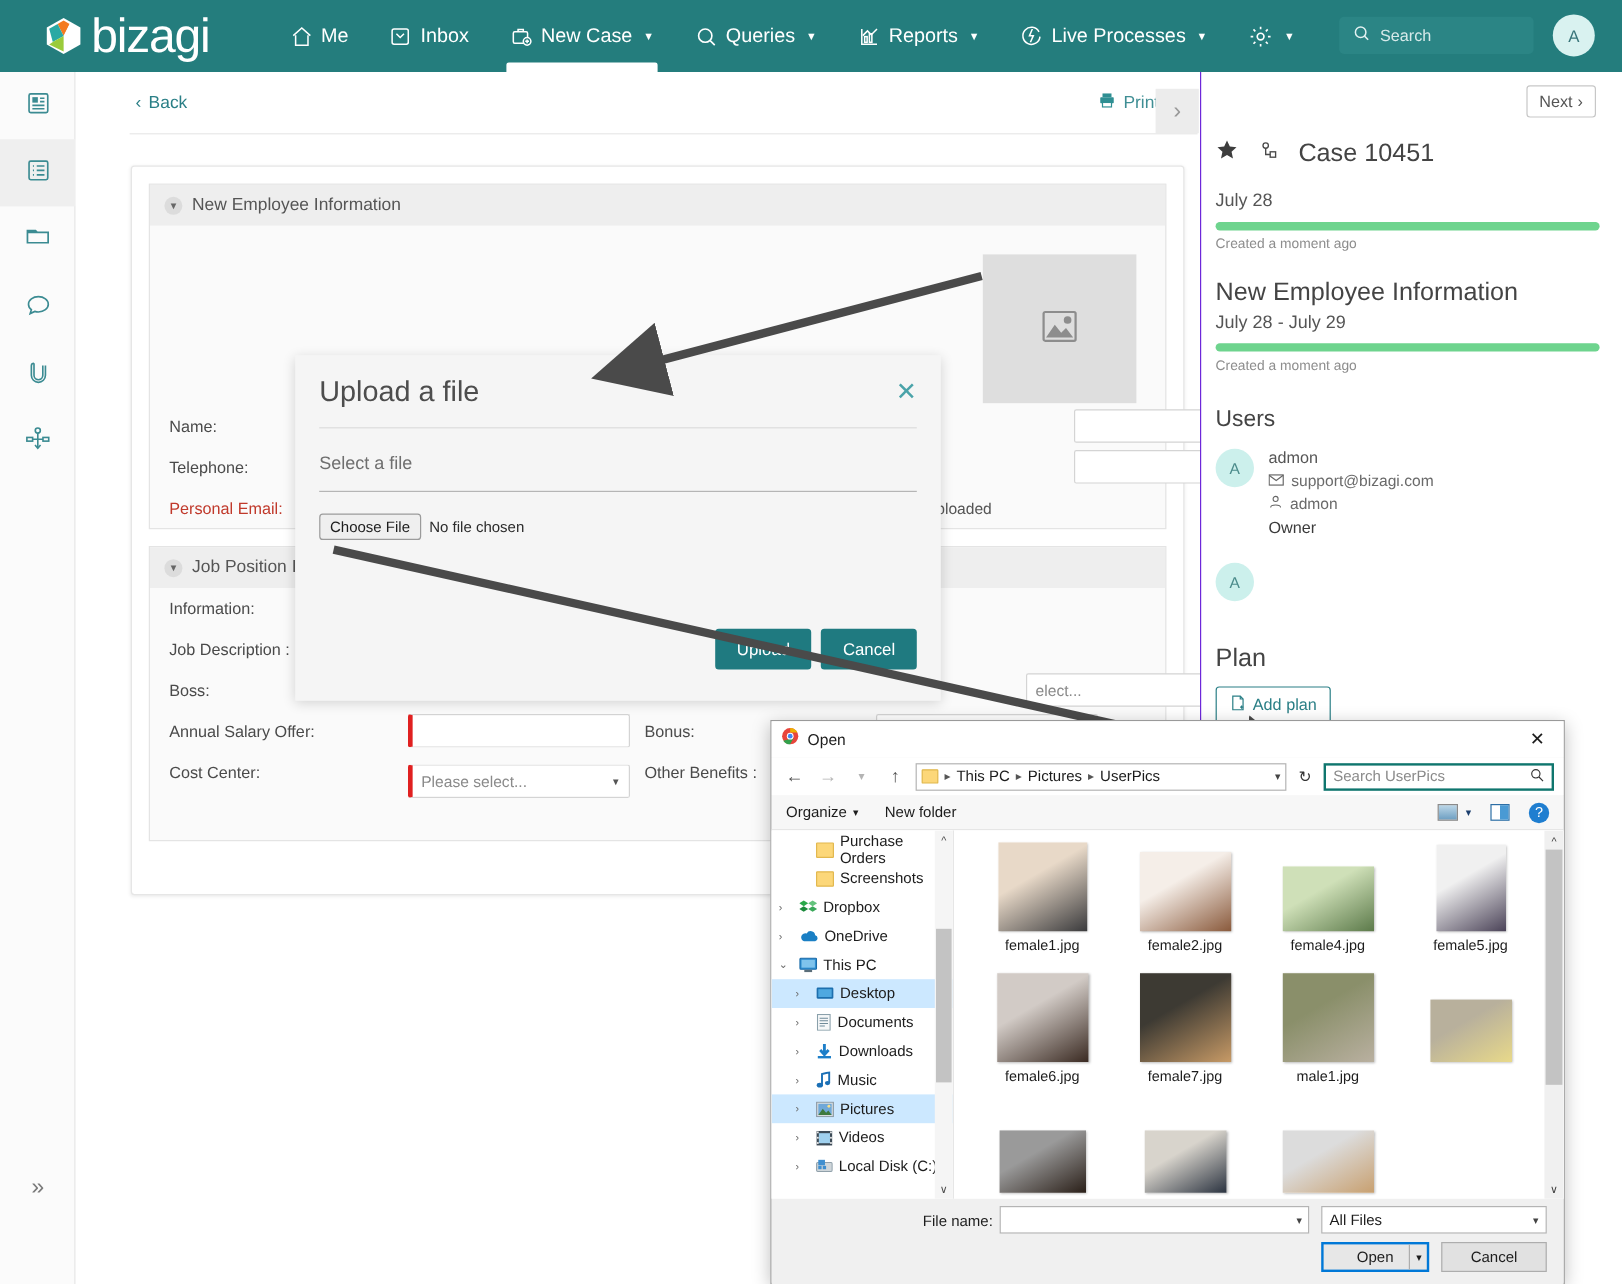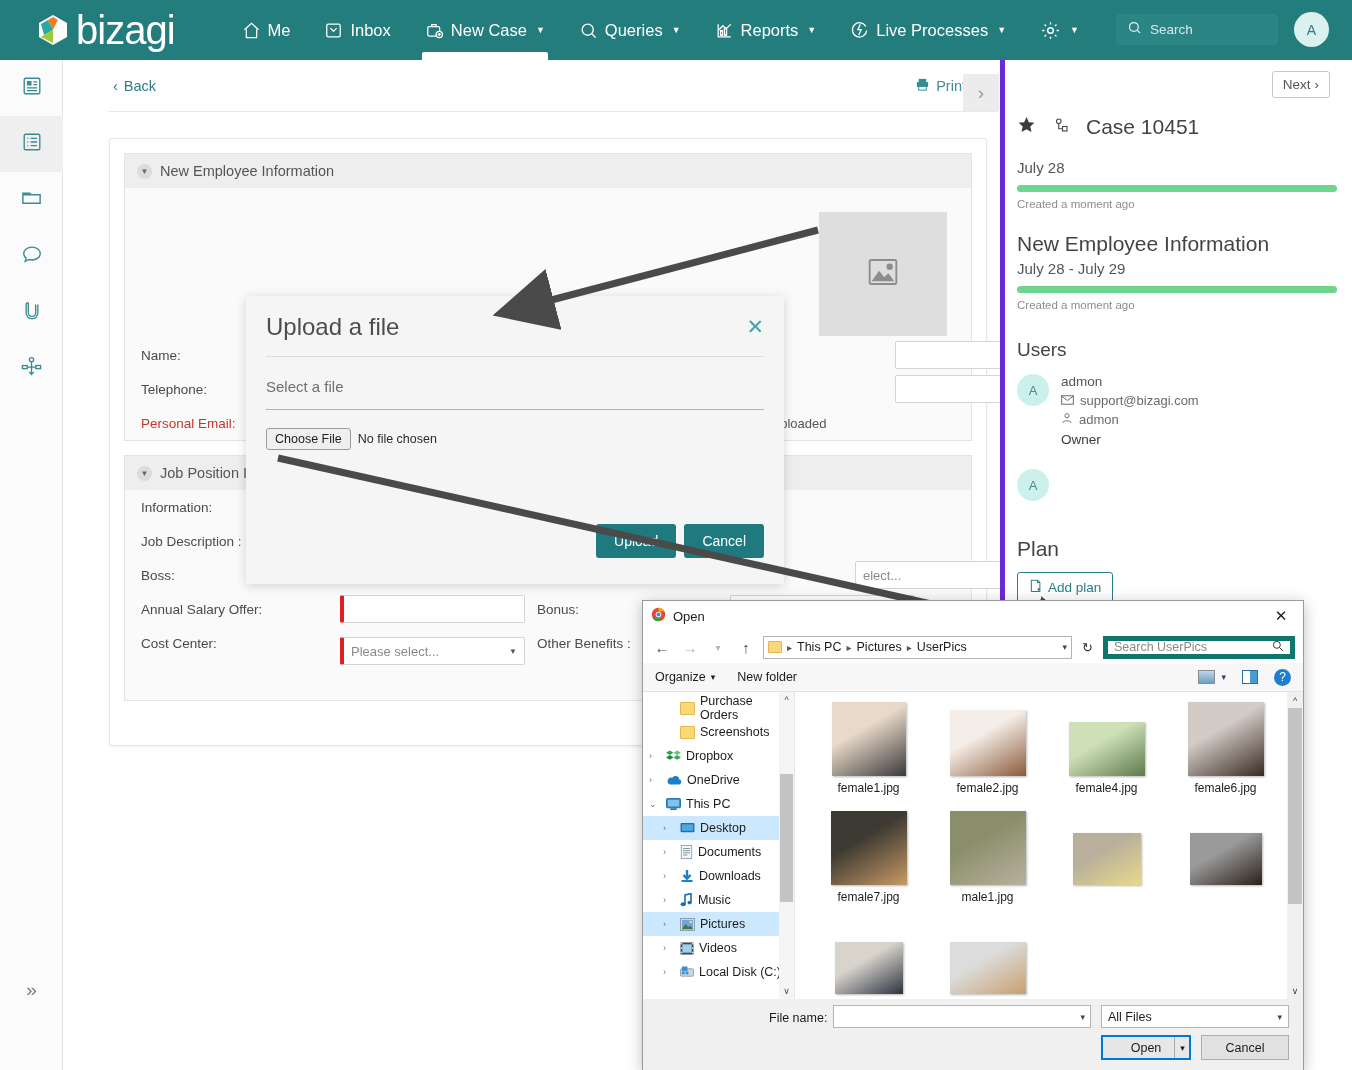--- a/index.html
+++ b/index.html
@@ -113,21 +113,21 @@
   }
   .field.reqbar { border-left:4px solid #e02020; }
   .img-placeholder {
     position:absolute; right:24px; top:24px; width:128px; height:124px;
     background:#dedede; display:flex; align-items:center; justify-content:center;
   }
 
   
   .rightpanel {
     position:absolute; left:1000px; top:60px; width:352px; height:1010px;
-    background:#ffffff; border-left:5px solid #6d28d9;text-decoration:underline;
+    background:#ffffff; border-left:1px solid #6d28d9;text-decoration:underline;
   }
   .next-btn {
     position:absolute; right:22px; top:11px; padding:5px 10px;
     border:1px solid #c7c7c7; border-radius:3px; background:#fff;
     font-size:13.5px; color:#555; display:flex; align-items:center; gap:4px;
     cursor:pointer;
   }
   .case-title {
     position:absolute; left:12px; top:55px; display:flex; align-items:flex-end; gap:16px;
     font-size:21px; color:#444;
@@ -210,21 +210,21 @@
   .nav-arrow.on { color:#4c4c4c; }
   .crumbbar {
     flex:1; height:23px; border:1px solid #b4b4b4; background:#fff;
     display:flex; align-items:center; padding:0 4px; gap:5px; font-size:12.5px; color:#1c1c1c;
   }
   .crumb-folder { width:14px; height:12px; background:#fcd779; border:1px solid #e0b74c; border-radius:1px; }
   .crumb-sep { color:#555; font-size:10px; }
   .crumb-caret { margin-left:auto; font-size:9px; color:#444; }
   .refresh-ico { padding:0 4px; font-size:13px; color:#333; cursor:pointer; }
   .searchbar {
-    width:192px; height:23px; border:5px solid #0f766e; background:#fff;
+    width:192px; height:23px; border:2px solid #0f766e; background:#fff;
     display:flex; align-items:center; padding:0 6px; font-size:12.5px; color:#8a8a8a;
   }
   .fd-toolbar {
     height:29px; background:#f7f7f7; border-bottom:1px solid #e2e2e2;
     display:flex; align-items:center; padding:0 12px; gap:22px;
     font-size:12.5px; color:#1c1c1c;
   }
   .fd-tool-right { margin-left:auto; display:flex; align-items:center; gap:16px; }
   .viewico { width:17px; height:14px; border:1px solid #8a8a8a; background:linear-gradient(#bcd7e8,#6e9fc2); }
   .paneico { width:16px; height:14px; border:1px solid #2c6ea5; background:#fff; position:relative; }
@@ -879,20 +879,26 @@
               <div class="fname">female2.jpg</div>
             </div>
             <div class="cell">
               <div class="thumb-box">
                 <div class="thumb" style="width: 76px; height: 54px; background: linear-gradient(150deg, rgb(207, 224, 184) 0%, rgb(207, 224, 184) 38%, rgb(92, 122, 74) 100%);"></div>
               </div>
               <div class="fname">female4.jpg</div>
             </div>
             <div class="cell">
               <div class="thumb-box">
+                <div class="thumb" style="width: 58px; height: 72px; background: linear-gradient(150deg, rgb(240, 240, 240) 0%, rgb(240, 240, 240) 38%, rgb(75, 67, 88) 100%);"></div>
+              </div>
+              <div class="fname">female5.jpg</div>
+            </div>
+            <div class="cell">
+              <div class="thumb-box">
                 <div class="thumb" style="width: 76px; height: 74px; background: linear-gradient(150deg, rgb(210, 203, 198) 0%, rgb(210, 203, 198) 38%, rgb(58, 42, 34) 100%);"></div>
               </div>
               <div class="fname">female6.jpg</div>
             </div>
             <div class="cell">
               <div class="thumb-box">
                 <div class="thumb" style="width: 76px; height: 74px; background: linear-gradient(150deg, rgb(61, 58, 51) 0%, rgb(61, 58, 51) 38%, rgb(199, 154, 102) 100%);"></div>
               </div>
               <div class="fname">female7.jpg</div>
             </div>

